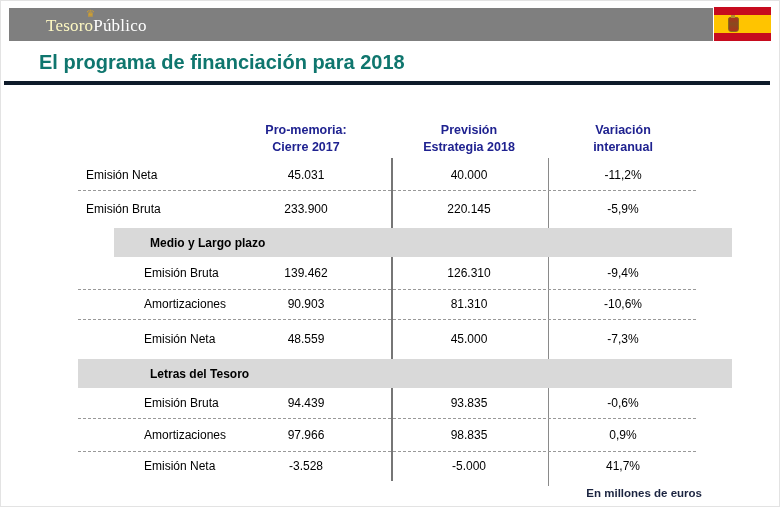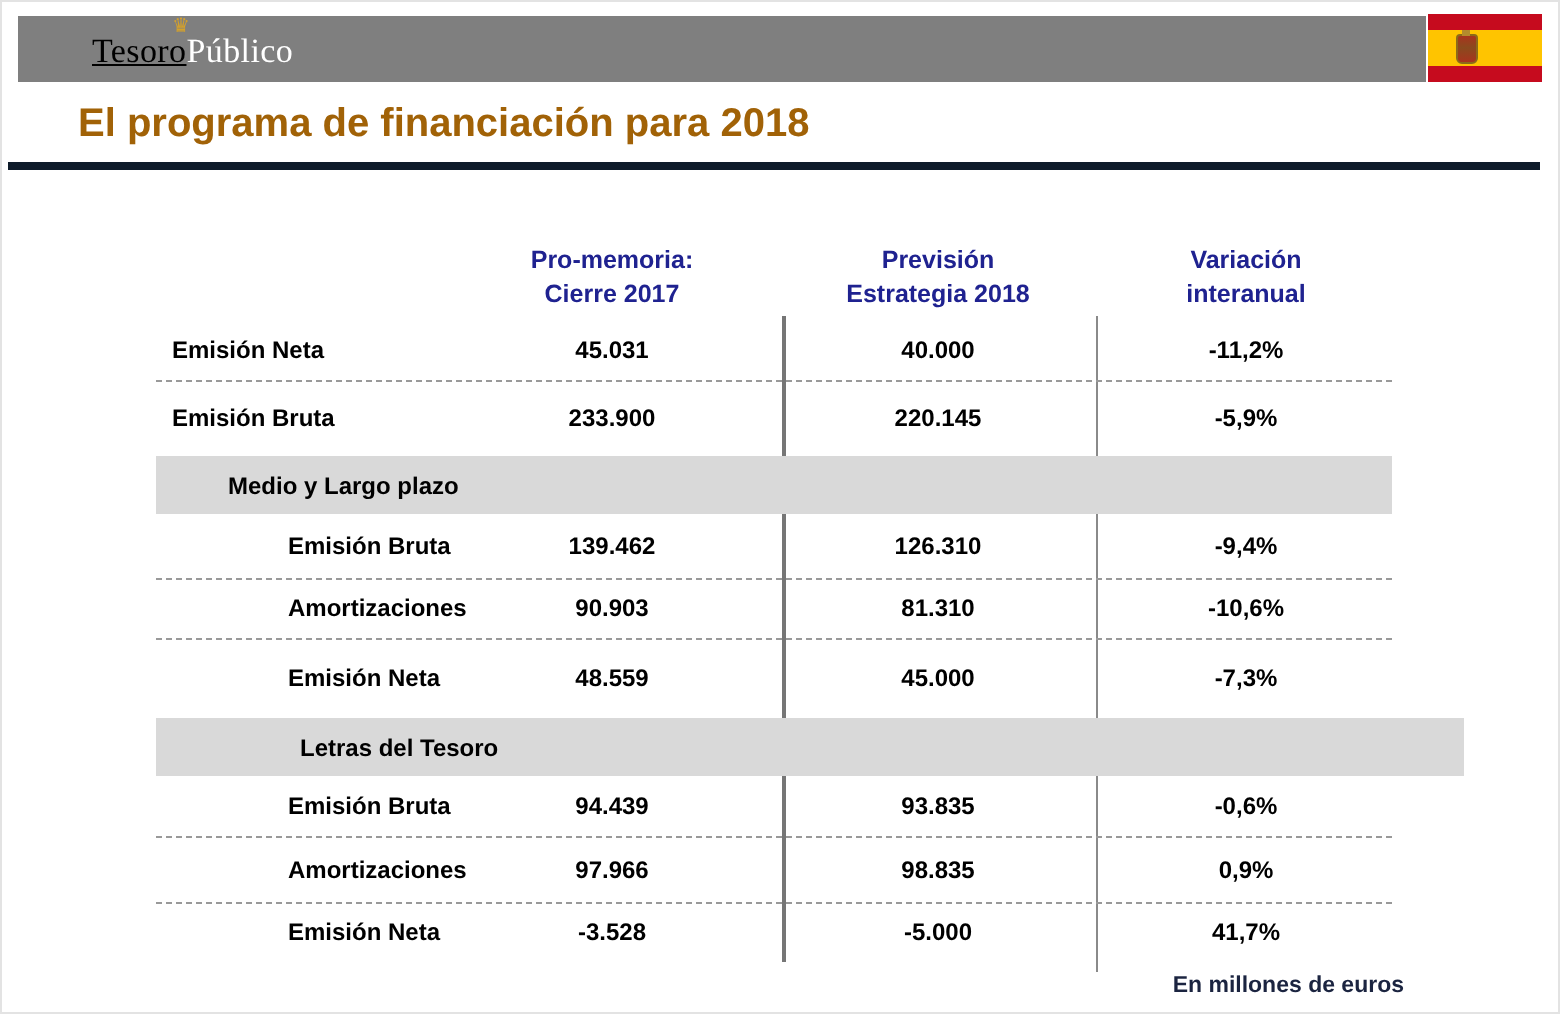--- a/index.html
+++ b/index.html
@@ -5,59 +5,59 @@
   html,body{margin:0;padding:0;background:#ffffff;}
   #slide{
     position:relative;width:780px;height:507px;background:#ffffff;
     font-family:"Liberation Sans",sans-serif;overflow:hidden;
     box-sizing:border-box;border:1px solid #e3e3e3;
   }
   
   .topbar{position:absolute;left:8px;top:7px;width:704px;height:33px;background:#7f7f7f;}
   .logo{position:absolute;left:37px;top:3px;font-family:"Liberation Serif",serif;
         font-size:17px;letter-spacing:.2px;line-height:30px;}
-  .logo .gold{color:#000000;text-decoration:underline;}
+  .logo .gold{color:#fef9c3;}
   .logo .white{color:#ffffff;}
   .crown{position:absolute;left:40px;top:-2px;font-size:10px;color:#d4a12c;line-height:10px;}
   
   .flag{position:absolute;left:713px;top:6px;width:57px;height:34px;}
   .flag .red-top{position:absolute;left:0;top:0;width:100%;height:8px;background:#c60b1e;}
   .flag .yellow{position:absolute;left:0;top:8px;width:100%;height:18px;background:#ffc400;}
   .flag .red-bot{position:absolute;left:0;top:26px;width:100%;height:8px;background:#c60b1e;}
   .flag .arms{position:absolute;left:14px;top:10px;width:9px;height:13px;
       background:linear-gradient(180deg,#a8341e 0%,#8a4a1e 45%,#a8341e 100%);
       border-radius:2px 2px 3px 3px;border:1px solid #8c6a1a;}
   .flag .arms:before{content:"";position:absolute;left:2px;top:-3px;width:4px;height:3px;background:#b38b2d;}
   
-  .title{position:absolute;left:38px;top:50px;font-size:20px;font-weight:bold;color:#a16207;}
+  .title{position:absolute;left:38px;top:50px;font-size:20px;font-weight:bold;color:#0f766e;}
   .title-rule{position:absolute;left:3px;top:80px;width:766px;height:4px;background:#0e1b2a;}
   
   .tbl{position:absolute;left:77px;top:108px;width:618px;height:380px;}
   .hdr-cell{position:absolute;top:5px;height:42px;display:flex;flex-direction:column;
       justify-content:flex-end;text-align:center;color:#1f2290;font-weight:bold;
       font-size:12.5px;line-height:17px;}
   .c1{left:142px;width:172px;}
   .c2{left:314px;width:154px;}
   .c3{left:470px;width:150px;}
   .row{position:absolute;left:0;width:618px;}
   .row .cell{position:absolute;top:0;height:100%;display:flex;align-items:center;
-      font-size:12px;font-weight:bold;color:#000000;white-space:nowrap;text-align:center;}
+      font-size:12px;font-weight:normal;color:#000000;white-space:nowrap;text-align:center;}
   .row .num{justify-content:center;}
   .row .label{left:0;width:300px;}
   .ind1 .label{padding-left:8px;}
   .ind2 .label{padding-left:66px;}
   .dash{border-bottom:1px dashed #999999;}
   .band{position:absolute;left:0;width:618px;height:29px;background:#d9d9d9;
       display:flex;align-items:center;}
   .band .band-label{padding-left:36px;font-size:12px;font-weight:bold;color:#000000;}
   .vline1{position:absolute;left:313px;top:49px;width:2px;height:323px;background:#767676;}
   .vline2{position:absolute;left:470px;top:49px;width:1px;height:328px;background:#8a8a8a;}
   
   .r0{top:51px;height:30px;}  .r1{top:81px;height:38px;}
-  .b1{top:119px;}             .r2{top:148px;height:32px;}
+  .b1{top:119px;margin-left:36px;}             .r2{top:148px;height:32px;}
   .r3{top:180px;height:30px;} .r4{top:210px;height:40px;}
   .b2{top:250px;padding-left:36px;}             .r5{top:279px;height:30px;}
   .r6{top:309px;height:33px;} .r7{top:342px;height:30px;}
   
   .footnote{position:absolute;right:77px;top:486px;font-size:11.5px;font-weight:bold;color:#1b2440;}
 </style>
 </head>
 <body>
 
 <div id="slide">

